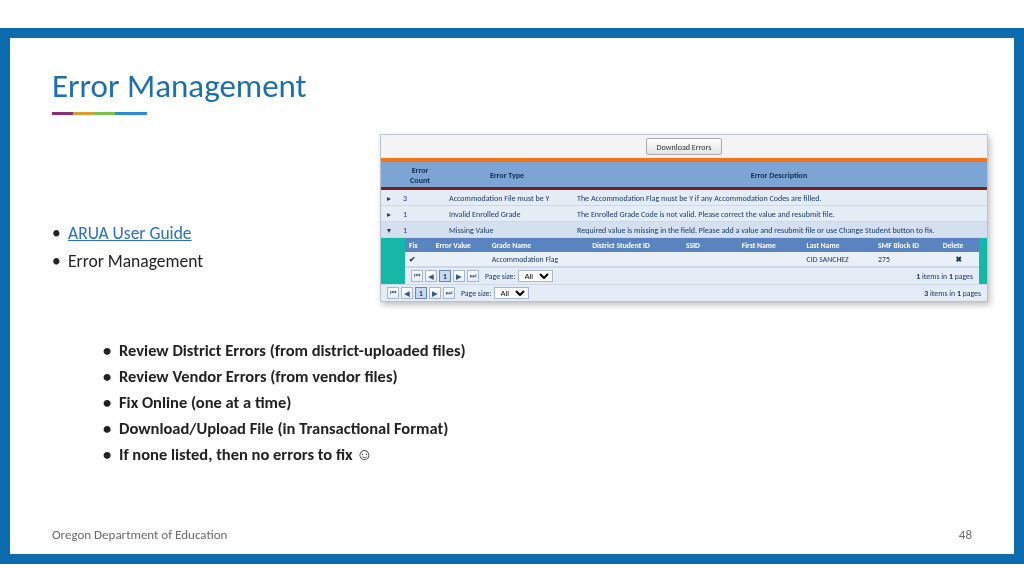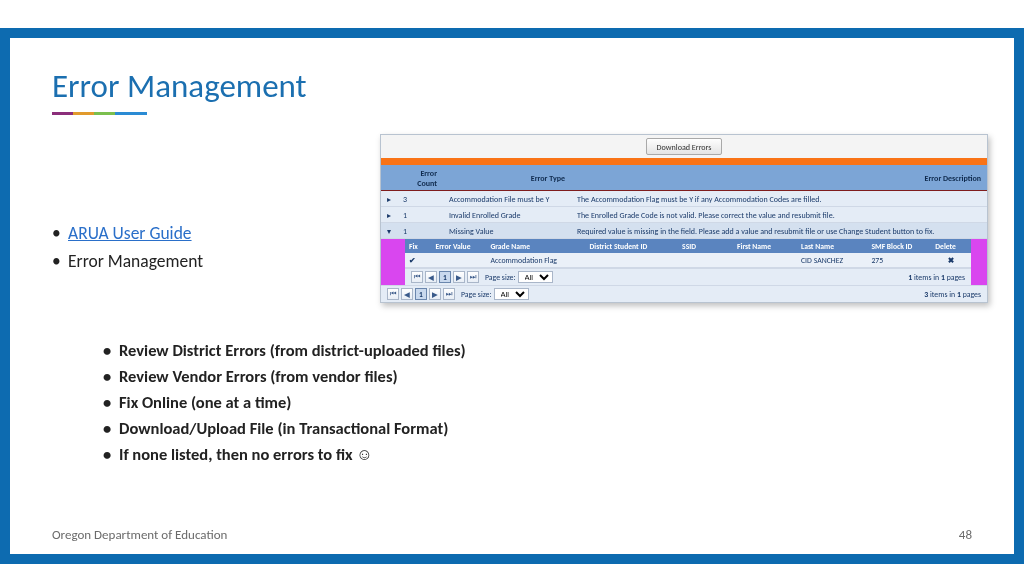--- a/index.html
+++ b/index.html
@@ -78,57 +78,57 @@
     color: #fff;
     text-align: center;
     font-weight: 700;
     font-size: 8.5px;
     padding: 2.5px 0;
   }
   .panel-toolbar {
     background: #f4f4f4;
     text-align: center;
     padding: 3px 0;
-    border-bottom: 7px solid #f97316;
+    border-bottom: 4px solid #f97316;
   }
   .btn {
     display: inline-block;
     background: linear-gradient(#fefefe,#e4e4e4);
     border: 1px solid #a9a9a9;
     border-radius: 2px;
     font-size: 8.1px;
     padding: 2.5px 10px;
     color: #333;
     cursor: pointer;
   }
   table { border-collapse: collapse; width: 100%; }
   .main-head th {
     background: #7ca5d6;
     color: #0f2a4d;
     font-weight: 700;
-    text-align: right;
+    text-align: center;
     padding: 2.5px 6px;
-    border-bottom: 1px solid #7f1d1d;
+    border-bottom: 3px solid #7f1d1d;
     font-size: 8px;
   }
   .main-row td {
     background: #e4ecf6;
     color: #1a3a6a;
     padding: 2.5px 6px;
     border-bottom: 1px solid #cfd8e6;
     font-size: 8px;
   }
   .expander {
     width: 12px;
     text-align: center;
     color: #3a5a8a;
     cursor: pointer;
   }
   .main-row.expanded td { background: #d4e0ef; }
-  .nested-wrap td { padding: 0 16px 0 24px; background: #d946ef; }
+  .nested-wrap td { padding: 0 8px 0 24px; background: #14b8a6; }
   .nested-head th {
     background: #5a84bf;
     color: #fff;
     font-weight: 700;
     font-size: 7.6px;
     text-align: left;
     padding: 2.5px 4px;
   }
   .nested-row td {
     background: #eaf0f8;

